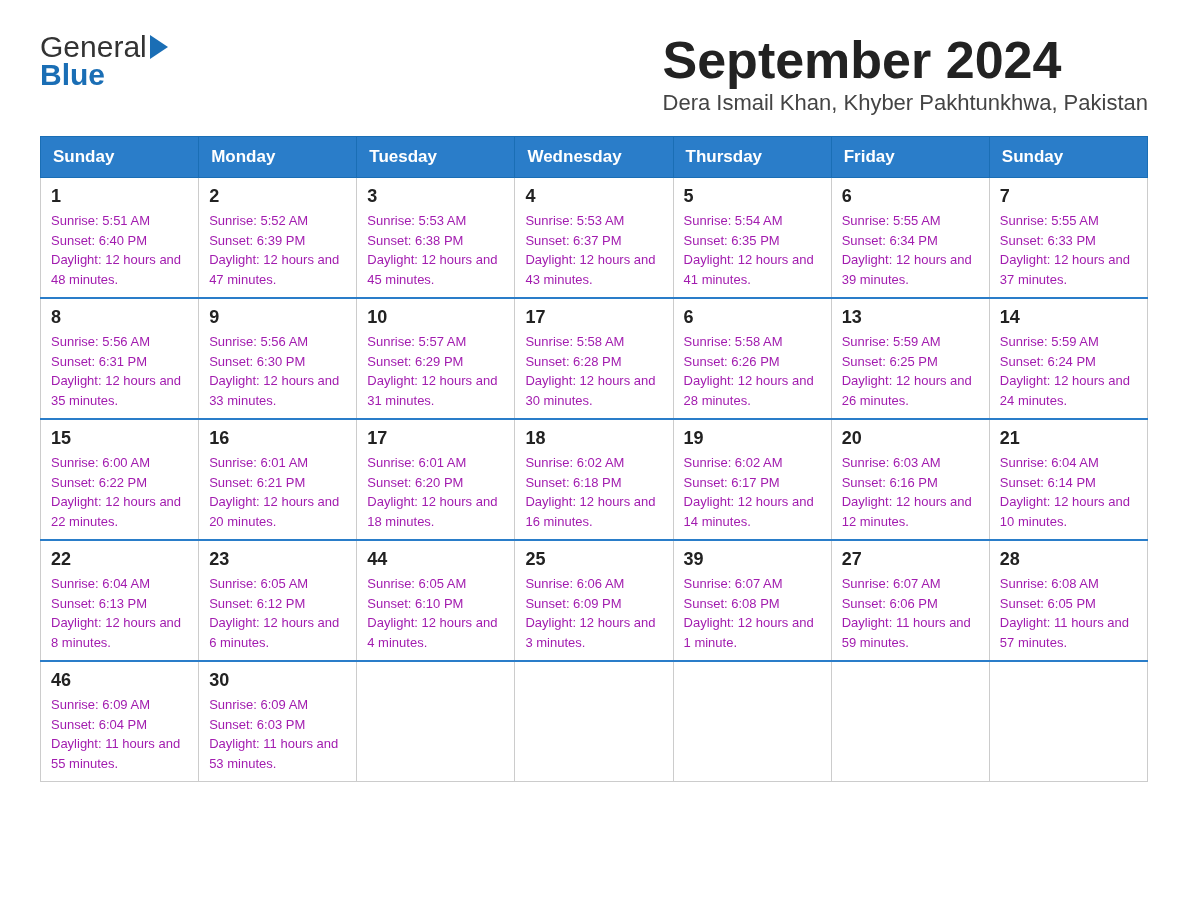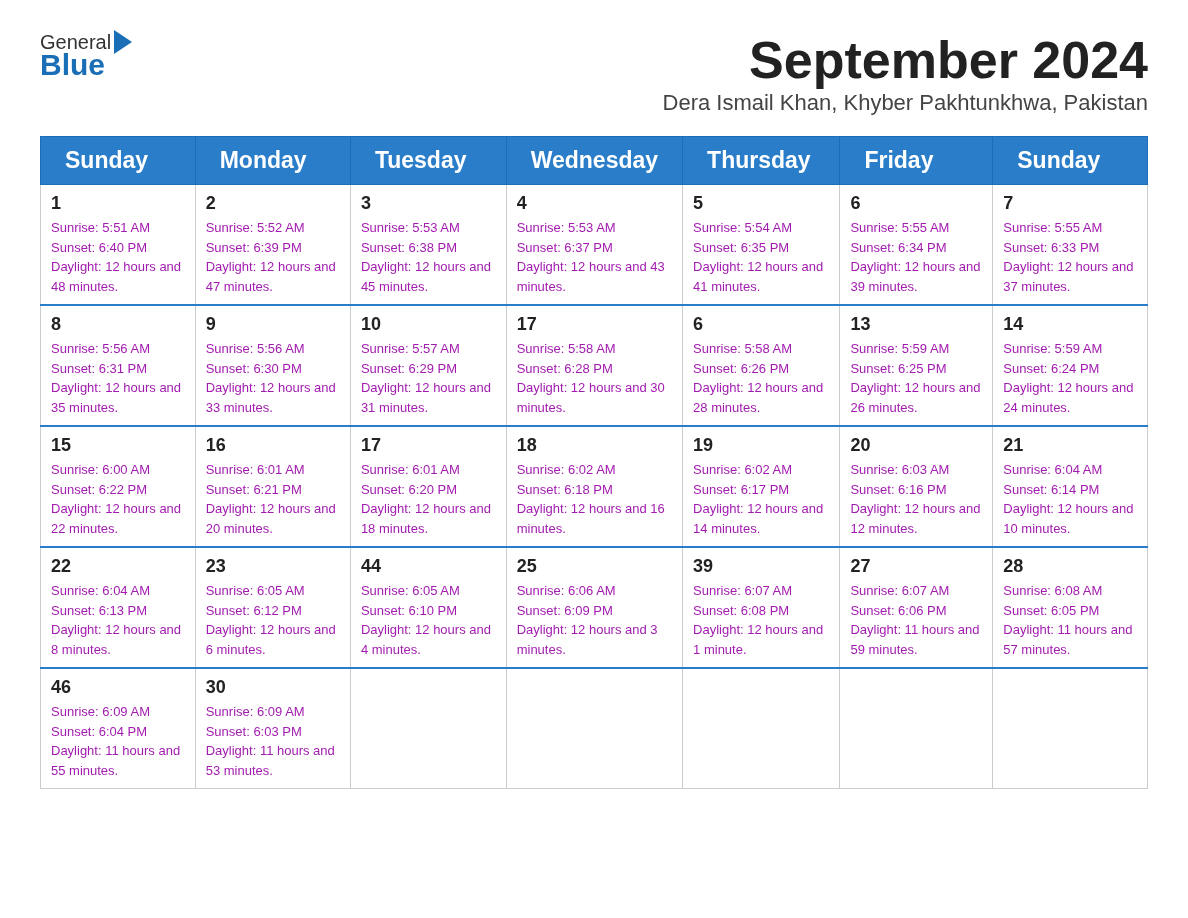--- a/index.html
+++ b/index.html
@@ -9,41 +9,41 @@
       padding: 30px 40px;
       color: #333;
     }
     .header-area {
       display: flex;
       justify-content: space-between;
       align-items: flex-start;
       margin-bottom: 20px;
     }
     .title-area {
-      text-align: right;
+      text-align: left;
     }
     .main-title {
       font-size: 52px;
       font-weight: bold;
       color: #222;
     }
     .subtitle {
       font-size: 22px;
       color: #444;
     }
     .calendar {
       width: 100%;
       border-collapse: collapse;
       border: 1px solid #aaa;
     }
     .calendar th {
       background-color: #2a7dc9;
       color: #fff;
-      font-size: 23px;
-      padding: 10px 24px;
+      font-size: 17px;
+      padding: 10px 12px;
       text-align: left;
       border: 1px solid #1a6eb5;
     }
     .calendar td {
       vertical-align: top;
       border: 1px solid #ccc;
       padding: 8px 10px;
       width: 14.28%;
       min-height: 100px;
     }
@@ -66,21 +66,21 @@
     }
     .logo-wrapper {
       display: flex;
       flex-direction: column;
     }
     .logo-top {
       display: flex;
       align-items: center;
     }
     .logo-general {
-      font-size: 20px;
+      font-size: 30px;
       color: #333;
       font-weight: normal;
     }
     .logo-arrow {
       display: inline-block;
       width: 0;
       height: 0;
       border-top: 12px solid transparent;
       border-bottom: 12px solid transparent;
       border-left: 18px solid #1a6eb5;

